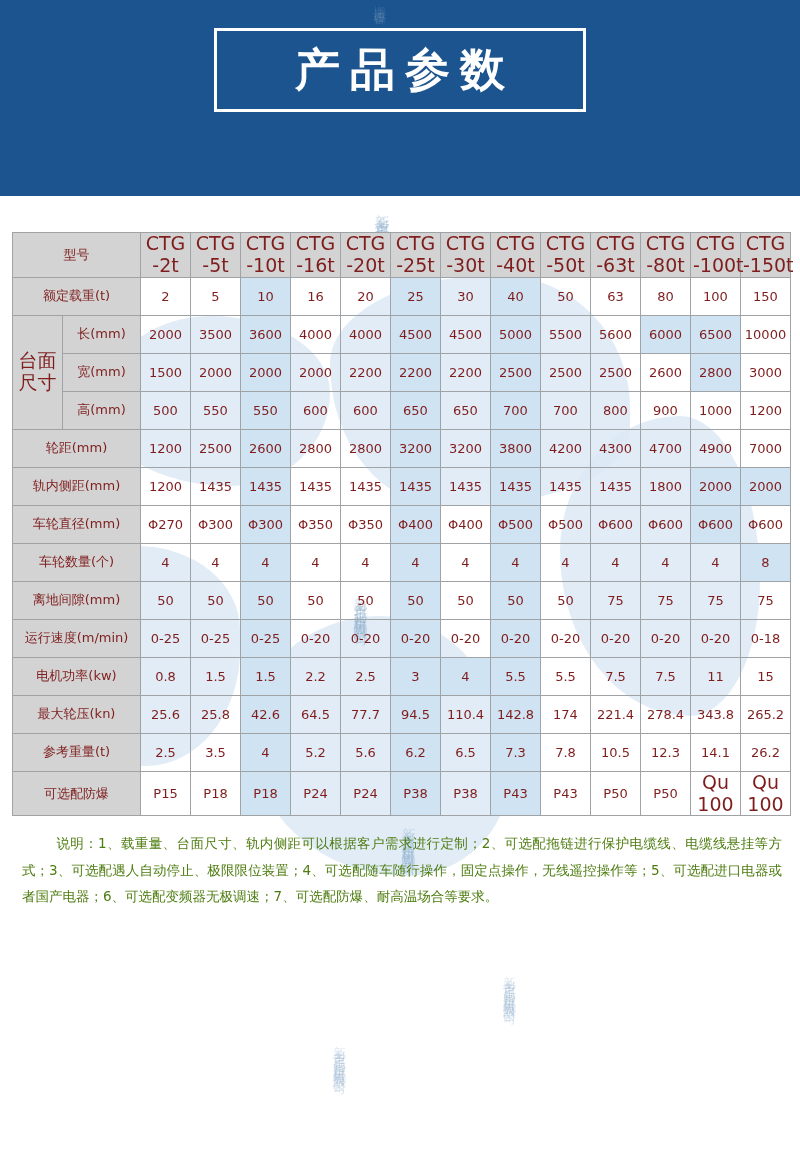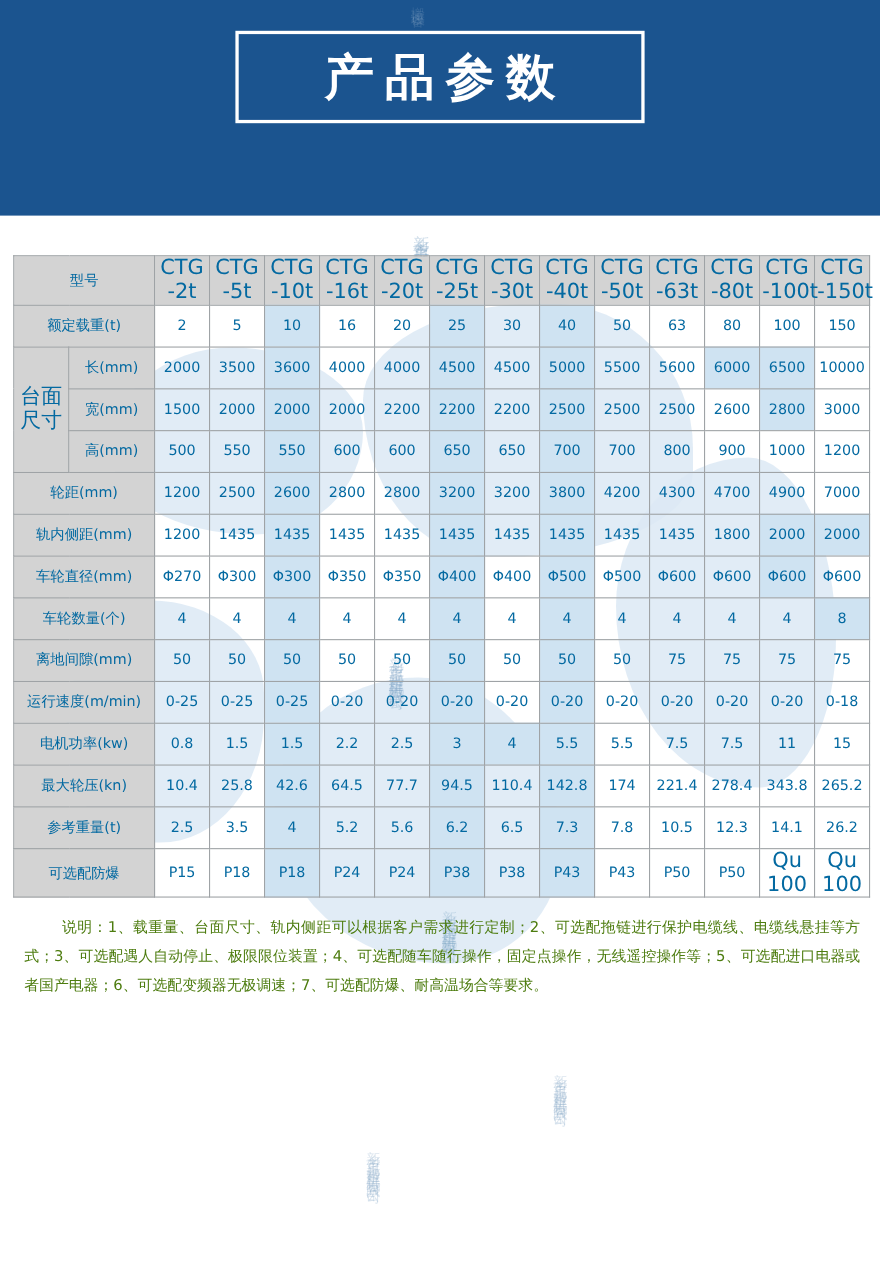--- a/index.html
+++ b/index.html
@@ -104,21 +104,21 @@
   .table-wrap {
     position: relative;
     margin: 36px 12px 0 12px;
     width: 776px;
   }
   table.spec {
     border-collapse: collapse;
     width: 776px;
     table-layout: fixed;
     font-size: 13px;
-    color: #0369a1;
+    color: #7f1d1d;
     background: transparent;
   }
   table.spec td, table.spec th {
     border: 1px solid #9fa3a6;
     text-align: center;
     vertical-align: middle;
     padding: 0 2px;
     font-weight: normal;
     height: 38px;
     font-family: "DejaVu Sans", "Liberation Sans", sans-serif;
@@ -440,21 +440,21 @@
         <td class="cell shade">5.5</td>
         <td class="cell">5.5</td>
         <td class="cell">7.5</td>
         <td class="cell">7.5</td>
         <td class="cell">11</td>
         <td class="cell">15</td>
       </tr>
 
       <tr>
         <td class="lbl" colspan="2">最大轮压(kn)</td>
-        <td class="cell">10.4</td>
+        <td class="cell">25.6</td>
         <td class="cell">25.8</td>
         <td class="cell shade">42.6</td>
         <td class="cell">64.5</td>
         <td class="cell">77.7</td>
         <td class="cell shade">94.5</td>
         <td class="cell">110.4</td>
         <td class="cell shade">142.8</td>
         <td class="cell">174</td>
         <td class="cell">221.4</td>
         <td class="cell">278.4</td>

